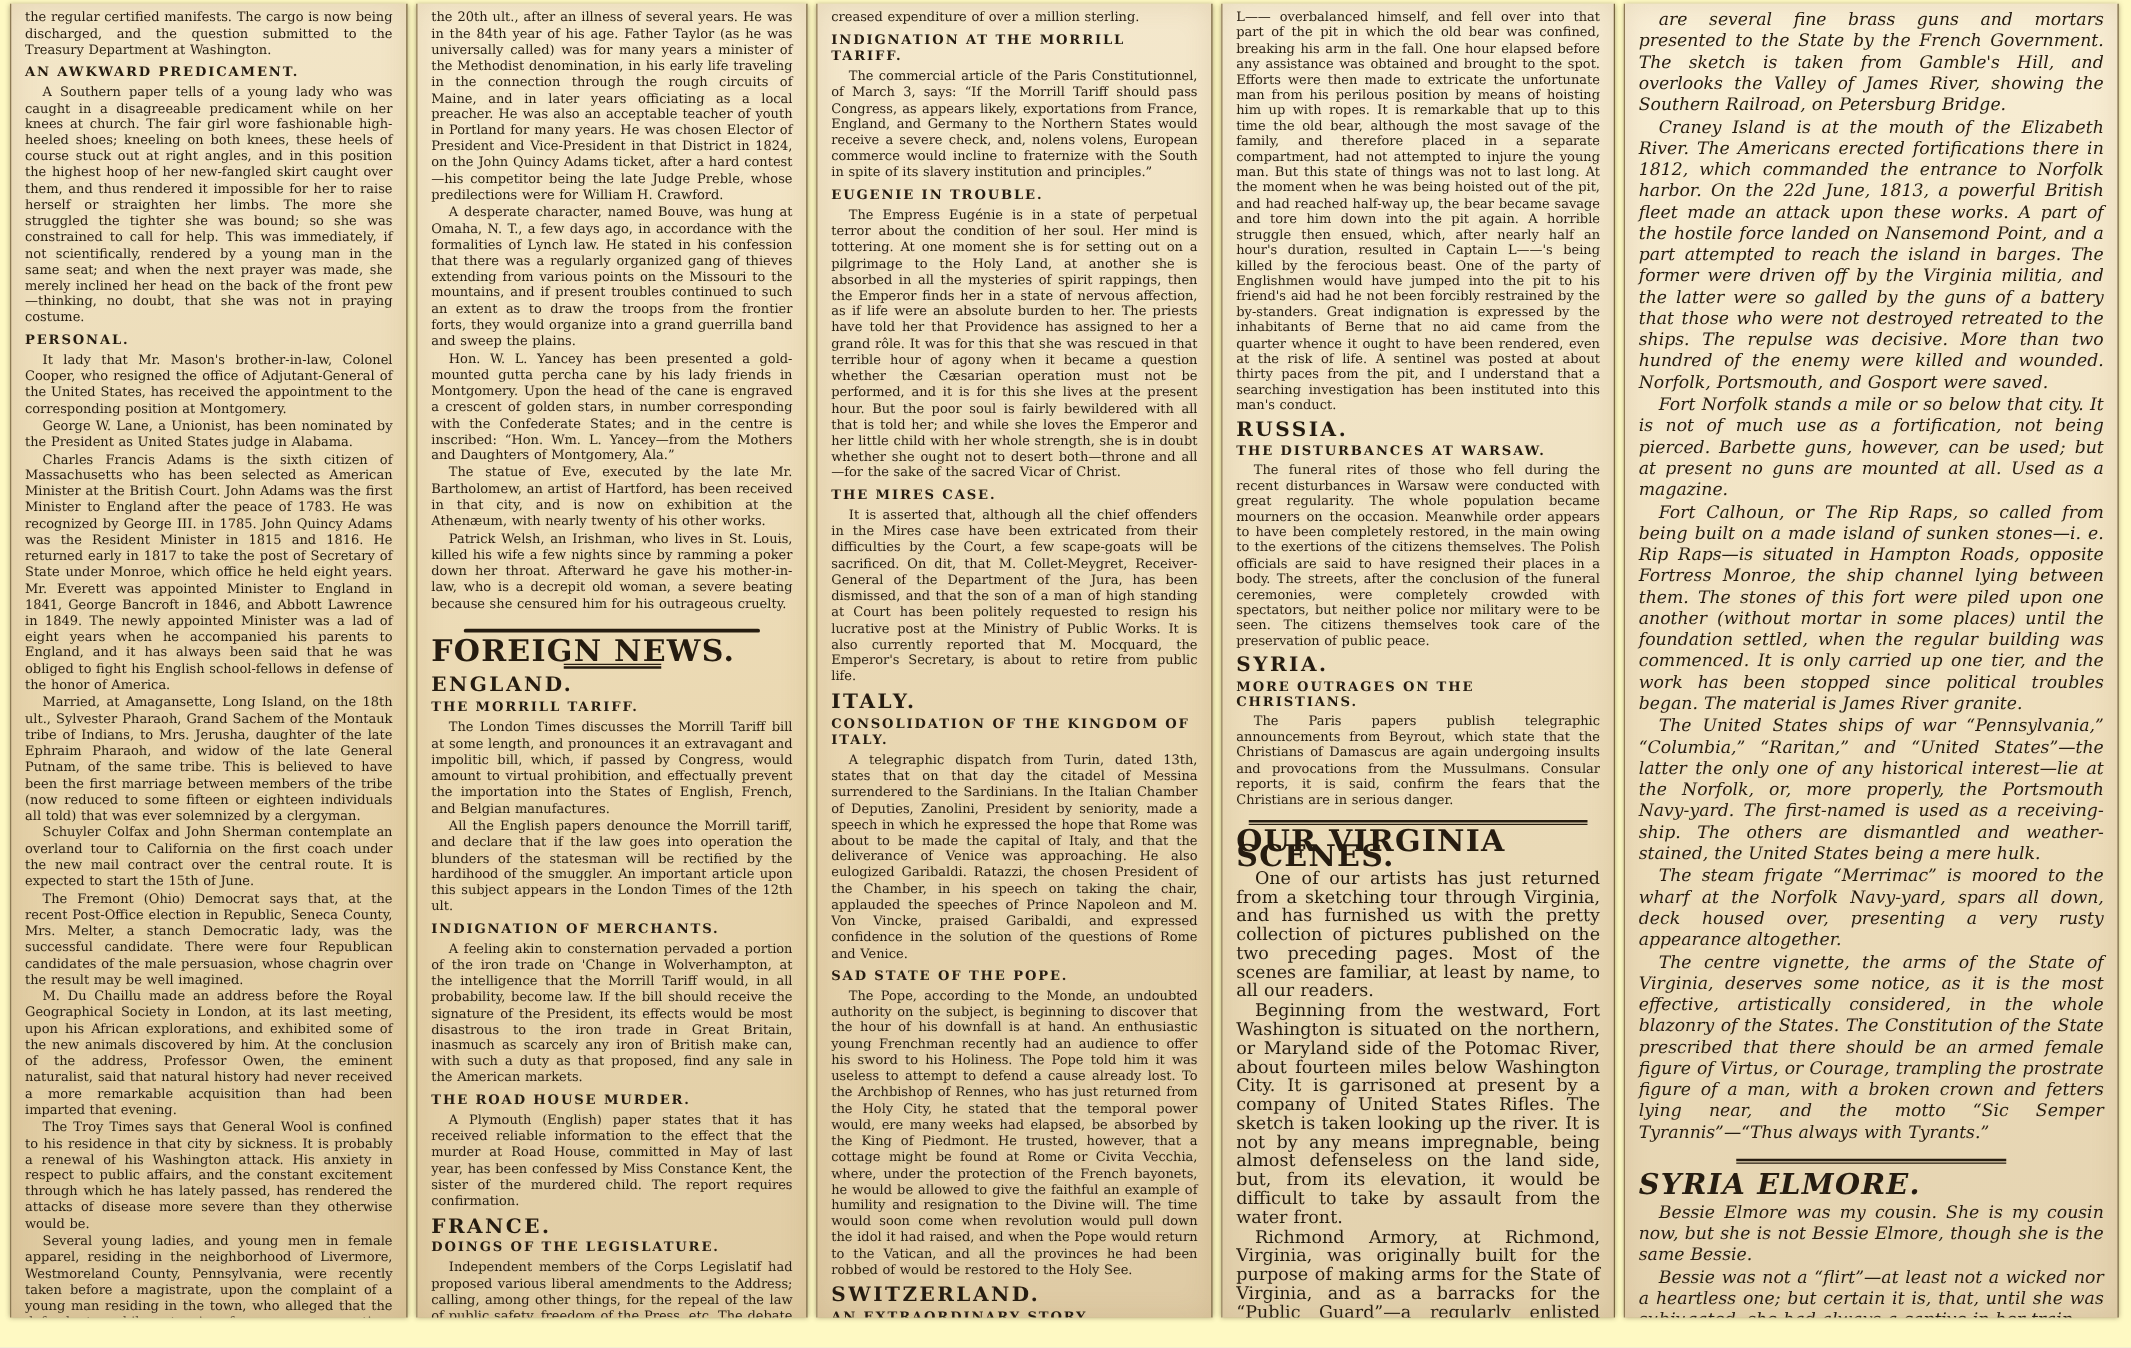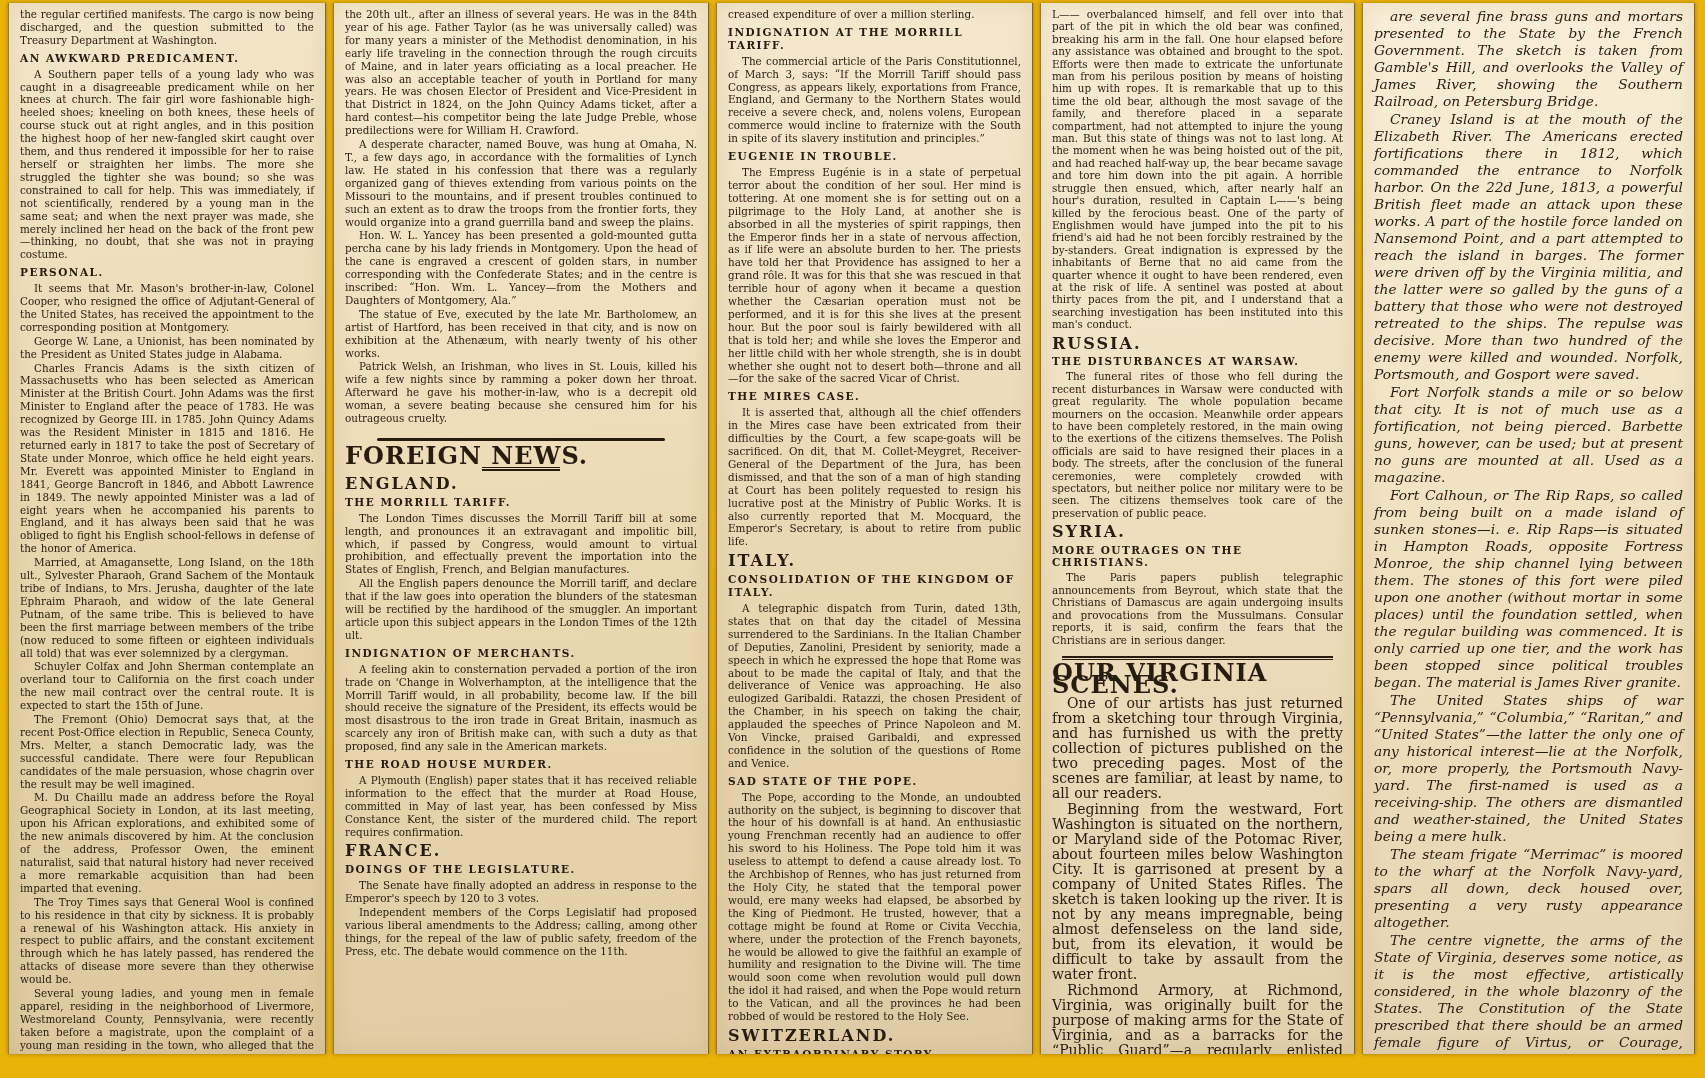--- a/index.html
+++ b/index.html
@@ -1,39 +1,39 @@
 <!DOCTYPE html>
 <html><head>
 <meta charset="utf-8">
 <style>
   html,body { margin:0; padding:0; background:#e8e6e0; }
   .scan {
     width:1705px; height:1078px; box-sizing:border-box;
-    background:#eab308;
+    background:#fef9c3;
     padding:3px 10px 24px 8px;
     overflow:hidden;
     position:relative;
   }
   .paper-row { display:flex; gap:7px; height:100%; }
   .col {
     box-sizing:border-box;
     padding:5px 11px 0 11px;
     overflow:hidden;
     color:#261c10;
     font-family:"DejaVu Serif", serif;
     font-size:10.4px;
     line-height:12.9px;
     text-align:justify;
     border-left:1px solid #8d7a54;
     border-right:1px solid #77653f;
     box-shadow:0 0 4px rgba(60,45,20,.45), inset 0 0 22px rgba(140,100,40,.14);
     background-image:linear-gradient(175deg, rgba(255,250,235,.38), rgba(175,135,65,.10) 60%, rgba(140,100,40,.16));
   }
   .c1 { width:318px; background-color:#ecdbb5; }
-  .c2 { width:376px; background-color:#f0e0bc; }
+  .c2 { width:313px; background-color:#f0e0bc; }
   .c3 { width:317px; background-color:#eedebc; }
   .c4 { width:315px; background-color:#f2e5c6; line-height:12.4px; }
   .c5 { flex:1; background-color:#f5e8ca; font-size:13.8px; line-height:17px;font-style:italic; }
 
   .para { text-indent:14px; margin:0 0 1px 0; word-spacing:.4px; }
   .para.cont { text-indent:0; }
   .para.lg { font-size:14px; line-height:15px; text-indent:15px; }
   .c5 .para { text-indent:16px; }
   .c5 .para.lg { font-size:13.8px; line-height:17px; }
 
@@ -60,21 +60,21 @@
 </head>
 <body>
 
 <main class="scan">
   <div class="paper-row">
     <section class="col c1">
         <div class="para cont">the regular certified manifests. The cargo is now being discharged, and the question submitted to the Treasury Department at Washington.</div>
         <div class="h-topic">AN AWKWARD PREDICAMENT.</div>
         <div class="para">A Southern paper tells of a young lady who was caught in a disagreeable predicament while on her knees at church. The fair girl wore fashionable high-heeled shoes; kneeling on both knees, these heels of course stuck out at right angles, and in this position the highest hoop of her new-fangled skirt caught over them, and thus rendered it impossible for her to raise herself or straighten her limbs. The more she struggled the tighter she was bound; so she was constrained to call for help. This was immediately, if not scientifically, rendered by a young man in the same seat; and when the next prayer was made, she merely inclined her head on the back of the front pew—thinking, no doubt, that she was not in praying costume.</div>
         <div class="h-topic">PERSONAL.</div>
-        <div class="para">It seems that Mr. Mason's brother-in-law, Colonel Cooper, who resigned the office of Adjutant-General of the United States, has received the appointment to the corresponding position at Montgomery.</div>
+        <div class="para">It lady that Mr. Mason's brother-in-law, Colonel Cooper, who resigned the office of Adjutant-General of the United States, has received the appointment to the corresponding position at Montgomery.</div>
         <div class="para">George W. Lane, a Unionist, has been nominated by the President as United States judge in Alabama.</div>
         <div class="para">Charles Francis Adams is the sixth citizen of Massachusetts who has been selected as American Minister at the British Court. John Adams was the first Minister to England after the peace of 1783. He was recognized by George III. in 1785. John Quincy Adams was the Resident Minister in 1815 and 1816. He returned early in 1817 to take the post of Secretary of State under Monroe, which office he held eight years. Mr. Everett was appointed Minister to England in 1841, George Bancroft in 1846, and Abbott Lawrence in 1849. The newly appointed Minister was a lad of eight years when he accompanied his parents to England, and it has always been said that he was obliged to fight his English school-fellows in defense of the honor of America.</div>
         <div class="para">Married, at Amagansette, Long Island, on the 18th ult., Sylvester Pharaoh, Grand Sachem of the Montauk tribe of Indians, to Mrs. Jerusha, daughter of the late Ephraim Pharaoh, and widow of the late General Putnam, of the same tribe. This is believed to have been the first marriage between members of the tribe (now reduced to some fifteen or eighteen individuals all told) that was ever solemnized by a clergyman.</div>
         <div class="para">Schuyler Colfax and John Sherman contemplate an overland tour to California on the first coach under the new mail contract over the central route. It is expected to start the 15th of June.</div>
         <div class="para">The Fremont (Ohio) Democrat says that, at the recent Post-Office election in Republic, Seneca County, Mrs. Melter, a stanch Democratic lady, was the successful candidate. There were four Republican candidates of the male persuasion, whose chagrin over the result may be well imagined.</div>
         <div class="para">M. Du Chaillu made an address before the Royal Geographical Society in London, at its last meeting, upon his African explorations, and exhibited some of the new animals discovered by him. At the conclusion of the address, Professor Owen, the eminent naturalist, said that natural history had never received a more remarkable acquisition than had been imparted that evening.</div>
         <div class="para">The Troy Times says that General Wool is confined to his residence in that city by sickness. It is probably a renewal of his Washington attack. His anxiety in respect to public affairs, and the constant excitement through which he has lately passed, has rendered the attacks of disease more severe than they otherwise would be.</div>
         <div class="para">Several young ladies, and young men in female apparel, residing in the neighborhood of Livermore, Westmoreland County, Pennsylvania, were recently taken before a magistrate, upon the complaint of a young man residing in the town, who alleged that the defendants, while returning from a prayer-meeting, threw him down, and having daubed him with tar, applied feathers. The young ladies stated that he had made use of offensive language concerning them. The matter was arranged by the payment of a small fine and costs.</div>
       </section>
     <section class="col c2">
@@ -89,21 +89,20 @@
         <div class="h-country">ENGLAND.</div>
         <div class="h-topic">THE MORRILL TARIFF.</div>
         <div class="para">The London Times discusses the Morrill Tariff bill at some length, and pronounces it an extravagant and impolitic bill, which, if passed by Congress, would amount to virtual prohibition, and effectually prevent the importation into the States of English, French, and Belgian manufactures.</div>
         <div class="para">All the English papers denounce the Morrill tariff, and declare that if the law goes into operation the blunders of the statesman will be rectified by the hardihood of the smuggler. An important article upon this subject appears in the London Times of the 12th ult.</div>
         <div class="h-topic">INDIGNATION OF MERCHANTS.</div>
         <div class="para">A feeling akin to consternation pervaded a portion of the iron trade on 'Change in Wolverhampton, at the intelligence that the Morrill Tariff would, in all probability, become law. If the bill should receive the signature of the President, its effects would be most disastrous to the iron trade in Great Britain, inasmuch as scarcely any iron of British make can, with such a duty as that proposed, find any sale in the American markets.</div>
         <div class="h-topic">THE ROAD HOUSE MURDER.</div>
         <div class="para">A Plymouth (English) paper states that it has received reliable information to the effect that the murder at Road House, committed in May of last year, has been confessed by Miss Constance Kent, the sister of the murdered child. The report requires confirmation.</div>
         <div class="h-country">FRANCE.</div>
         <div class="h-topic">DOINGS OF THE LEGISLATURE.</div>
-        <div class="para">The Senate have finally adopted an address in response to the Emperor's speech by 120 to 3 votes.</div>
         <div class="para">Independent members of the Corps Legislatif had proposed various liberal amendments to the Address; calling, among other things, for the repeal of the law of public safety, freedom of the Press, etc. The debate would commence on the 11th.</div>
       </section>
     <section class="col c3">
         <div class="para cont">creased expenditure of over a million sterling.</div>
         <div class="h-topic">INDIGNATION AT THE MORRILL TARIFF.</div>
         <div class="para">The commercial article of the Paris Constitutionnel, of March 3, says: “If the Morrill Tariff should pass Congress, as appears likely, exportations from France, England, and Germany to the Northern States would receive a severe check, and, nolens volens, European commerce would incline to fraternize with the South in spite of its slavery institution and principles.”</div>
         <div class="h-topic">EUGENIE IN TROUBLE.</div>
         <div class="para">The Empress Eugénie is in a state of perpetual terror about the condition of her soul. Her mind is tottering. At one moment she is for setting out on a pilgrimage to the Holy Land, at another she is absorbed in all the mysteries of spirit rappings, then the Emperor finds her in a state of nervous affection, as if life were an absolute burden to her. The priests have told her that Providence has assigned to her a grand rôle. It was for this that she was rescued in that terrible hour of agony when it became a question whether the Cæsarian operation must not be performed, and it is for this she lives at the present hour. But the poor soul is fairly bewildered with all that is told her; and while she loves the Emperor and her little child with her whole strength, she is in doubt whether she ought not to desert both—throne and all—for the sake of the sacred Vicar of Christ.</div>
         <div class="h-topic">THE MIRES CASE.</div>
         <div class="para">It is asserted that, although all the chief offenders in the Mires case have been extricated from their difficulties by the Court, a few scape-goats will be sacrificed. On dit, that M. Collet-Meygret, Receiver-General of the Department of the Jura, has been dismissed, and that the son of a man of high standing at Court has been politely requested to resign his lucrative post at the Ministry of Public Works. It is also currently reported that M. Mocquard, the Emperor's Secretary, is about to retire from public life.</div>

